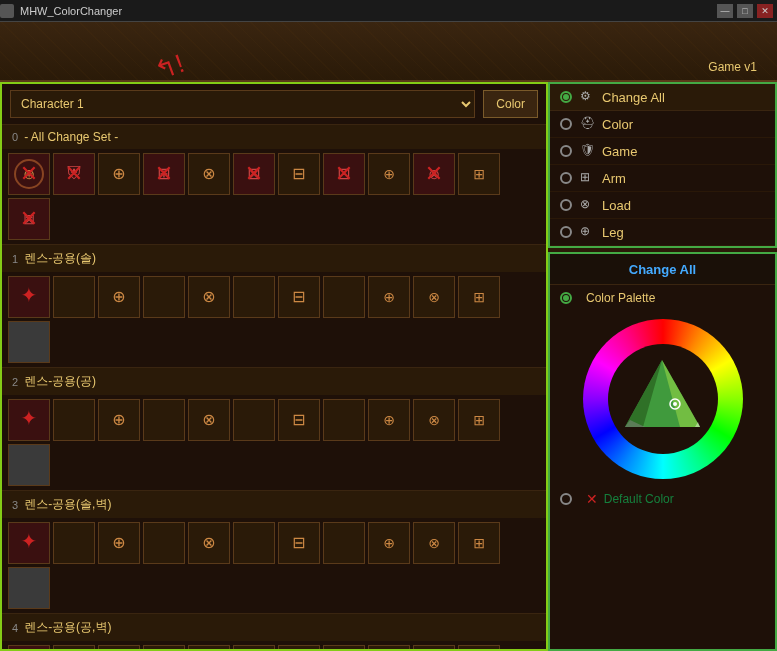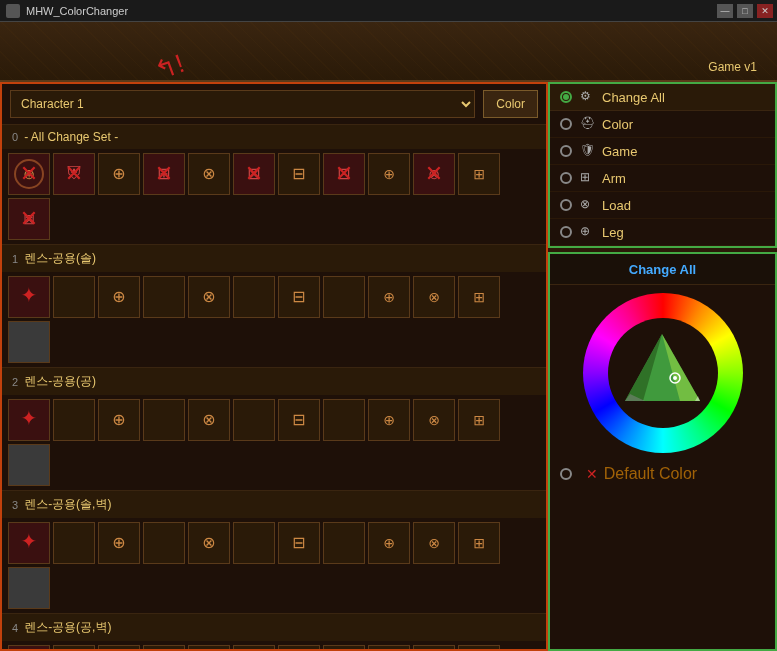--- a/index.html
+++ b/index.html
@@ -11,21 +11,21 @@
       overflow: hidden;
       position: relative;
     }
 
     
     .title-bar {
       height: 22px;
       background: #1a1a1a;
       display: flex;
       align-items: center;
-      padding: 0 6px;
+      padding: 0 0;
       border-bottom: 1px solid #444;
       position: relative;
     }
     .title-bar-icon {
       width: 14px; height: 14px;
       background: #555;
       margin-right: 6px;
       border-radius: 2px;
     }
     .title-bar-text {
@@ -90,21 +90,21 @@
       left: 0;
       right: 0;
       bottom: 0;
       display: flex;
     }
 
     
     .left-panel {
       width: 548px;
       background: #1e1008;
-      border: 2px solid #c2410c;
+      border: 2px solid #84cc16;
       display: flex;
       flex-direction: column;
       overflow: hidden;
     }
 
     
     .char-selector {
       padding: 6px 8px;
       display: flex;
       align-items: center;
@@ -301,22 +301,22 @@
       padding: 4px 10px;
       display: flex;
       align-items: center;
       gap: 6px;
     }
     .default-color-x {
       color: #cc2222;
       font-size: 14px;
     }
     .default-color-label {
-      color: #a16207;
-      font-size: 16px;
+      color: #15803d;
+      font-size: 12px;
       text-align: right;
     }
 
     
     .game-version {
       position: absolute;
       top: 60px;
       right: 20px;
       color: #e8c870;
       font-size: 12px;
@@ -680,20 +680,24 @@
         <span class="body-part-icon">⊕</span>
         <span class="body-part-label">Leg</span>
       </div>
     </div>
 
     <div class="color-panel">
       <div class="color-panel-header">
         <span class="color-panel-title">Change All</span>
       </div>
 
+      <div class="color-palette-row">
+        <div class="radio-circle selected"></div>
+        <span class="color-palette-label">Color Palette</span>
+      </div>
 
       <div class="color-wheel-container">
         <div class="color-wheel">
           <div class="color-wheel-inner">
 
             <svg class="triangle-svg" viewBox="0 0 95 95">
               <defs>
                 <linearGradient id="triGrad1" x1="0%" y1="0%" x2="100%" y2="100%">
                   <stop offset="0%" style="stop-color:#006600; stop-opacity:1"></stop>
                   <stop offset="50%" style="stop-color:#44cc44; stop-opacity:1"></stop>

